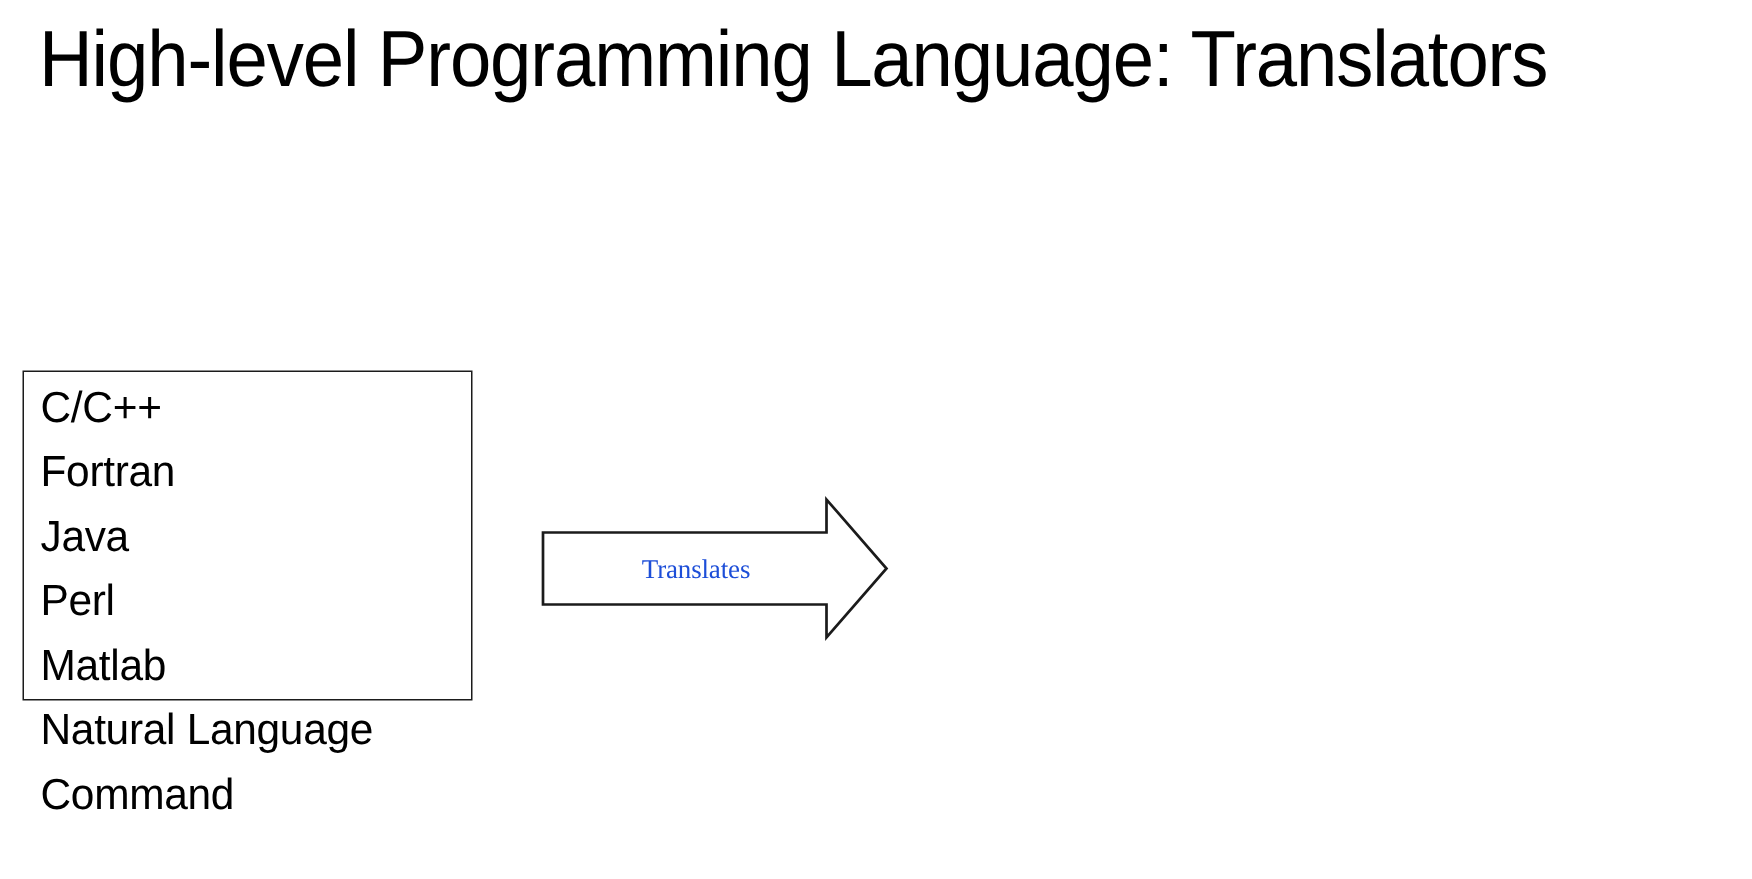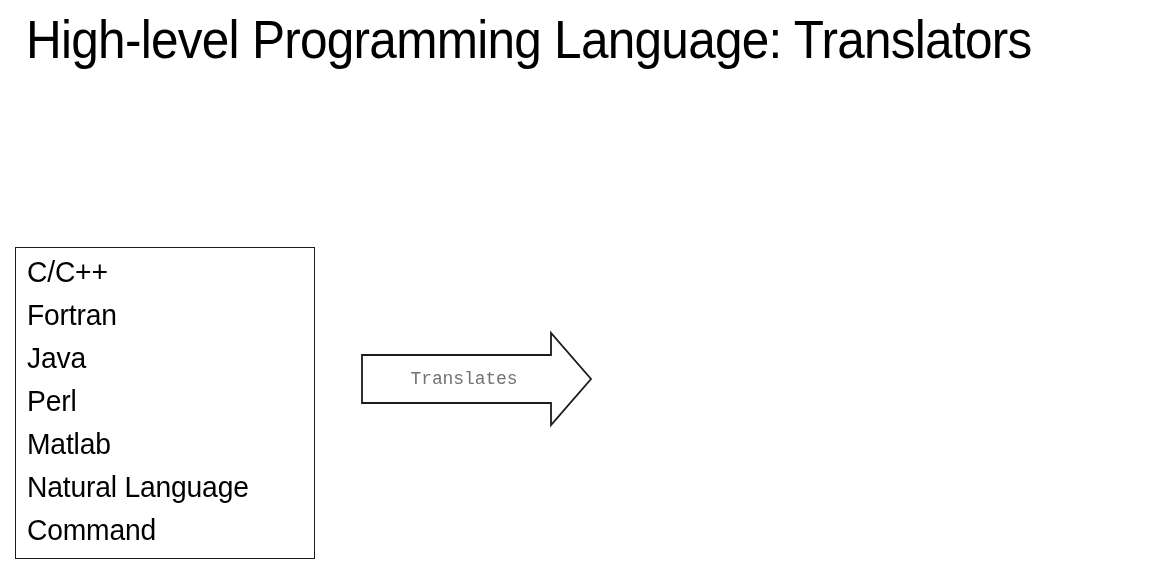--- a/index.html
+++ b/index.html
@@ -64,21 +64,21 @@
     letter-spacing: -0.2px;
     transform: scaleX(0.975);
     transform-origin: left center;
   }
 
   
   #sources-box {
     left: 15px;
     top: 247px;
     width: 300px;
-    height: 312px;
+    height: 220px;
   }
 
   
   #targets-box {
     left: 627px;
     top: 247px;
     width: 487px;
     height: 270px;
   }
 
@@ -97,25 +97,25 @@
   }
   .arrow-label {
     position: absolute;
     left: 0;
     top: 0;
     width: 208px;
     height: 98px;
     display: flex;
     align-items: center;
     justify-content: center;
-    font-family: Liberation Mono, monospace;
+    font-family: Liberation Serif, serif;
     font-size: 18px;
     line-height: 22px;
     font-weight: 400;
-    color: #737373;
+    color: #1d4ed8;
     letter-spacing: -0.1px;
     pointer-events: none;
     white-space: nowrap;
   }
 </style>
 </head>
 <body>
 
 <div class="slide">
 

